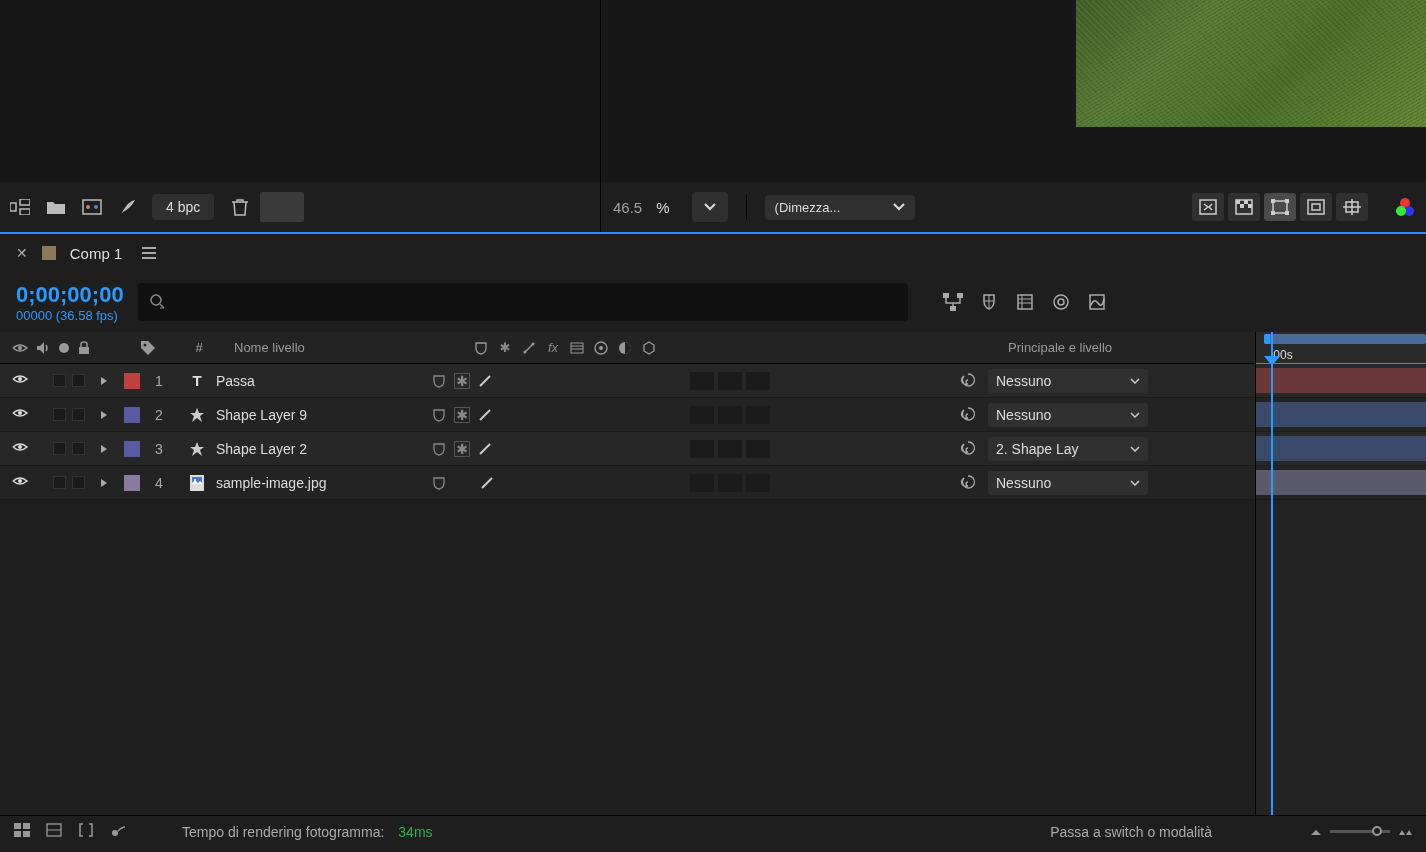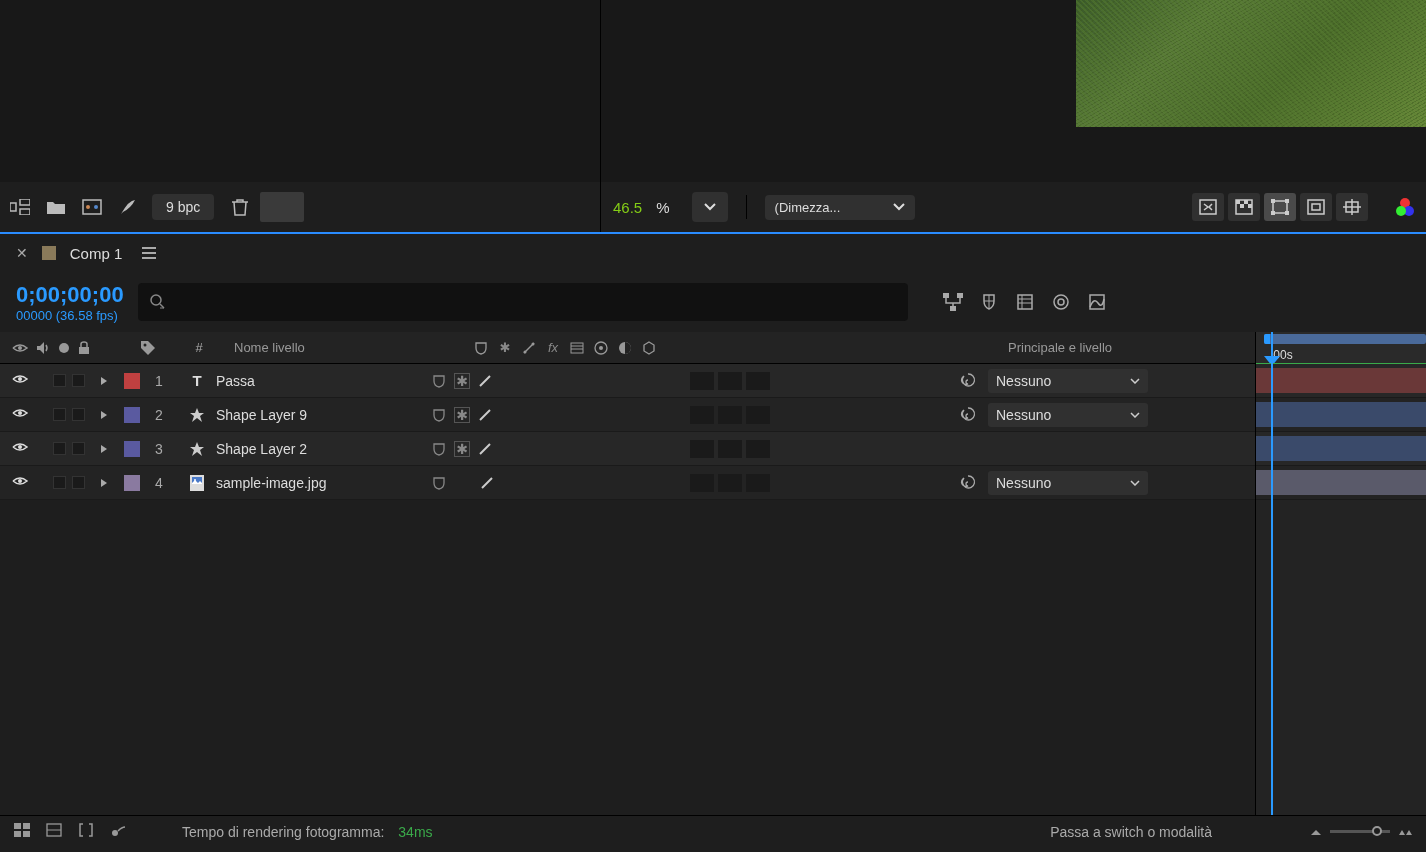--- a/index.html
+++ b/index.html
@@ -8,21 +8,21 @@
 .top-left{width:601px;background:#181818;border-right:1px solid #000;position:relative}
 .top-right{flex:1;background:#181818;position:relative}
 .preview-img{position:absolute;top:0;right:0;width:350px;height:127px;background:linear-gradient(135deg,#3a5a2a 0%,#5a7a3a 30%,#4a6a2a 60%,#6a8a3a 100%);overflow:hidden}
 .preview-img::before{content:'';position:absolute;inset:0;background:repeating-linear-gradient(45deg,rgba(90,130,50,.4) 0 2px,transparent 2px 4px),repeating-linear-gradient(-30deg,rgba(60,90,30,.5) 0 1px,transparent 1px 3px)}
 .project-footer{position:absolute;bottom:0;left:0;right:0;height:50px;display:flex;align-items:center;padding:0 8px;gap:12px;background:#1e1e1e}
 .footer-icon{width:24px;height:24px;display:flex;align-items:center;justify-content:center;color:#bbb}
 .bpc-btn{background:#303030;border-radius:4px;padding:5px 14px;color:#ddd;font-size:14px}
 .trash-icon{color:#bbb;margin-left:6px}
 .thumb-box{width:44px;height:30px;background:#3a3a3a;border-radius:2px}
 .comp-footer{position:absolute;bottom:0;left:0;right:0;height:50px;display:flex;align-items:center;padding:0 12px;gap:10px;background:#1e1e1e}
-.zoom-val{color:#84cc16;font-size:15px}
+.zoom-val{color:#a3a3a3;font-size:15px}
 .zoom-pct{color:#ddd;font-size:15px;margin-left:4px}
 .chev-btn{width:36px;height:30px;background:#303030;border-radius:4px;display:flex;align-items:center;justify-content:center;margin-left:12px}
 .sep{width:1px;height:24px;background:#000;margin:0 8px}
 .res-drop{background:#303030;border-radius:4px;padding:5px 10px;display:flex;align-items:center;gap:8px;color:#ddd;width:150px}
 .res-drop span{flex:1;overflow:hidden;text-overflow:ellipsis;white-space:nowrap}
 .view-btns{display:flex;gap:4px;margin-left:auto}
 .view-btn{width:32px;height:28px;background:#303030;border-radius:3px;display:flex;align-items:center;justify-content:center}
 .view-btn.active{background:#4a4a4a}
 .rgb-btn{margin-left:18px;position:relative;width:18px;height:18px}
 .rgb-btn::before,.rgb-btn::after{content:'';position:absolute;width:10px;height:10px;border-radius:50%}
@@ -125,21 +125,21 @@
             <rect x="1" y="1" width="18" height="14" fill="none" stroke="#bbb" stroke-width="1.5"></rect>
             <circle cx="6" cy="8" r="2" fill="#c85"></circle>
             <circle cx="14" cy="8" r="2" fill="#58c"></circle>
           </svg>
         </span>
       <span class="footer-icon">
           <svg width="18" height="18" viewBox="0 0 18 18">
             <path d="M2 16 Q10 2 16 2 Q12 10 4 14 Z" fill="#bbb"></path>
           </svg>
         </span>
-      <div class="bpc-btn">9 bpc</div>
+      <div class="bpc-btn">4 bpc</div>
       <span class="trash-icon">
           <svg width="16" height="18" viewBox="0 0 16 18">
             <path d="M2 4 L14 4 L13 17 L3 17 Z M5 2 L11 2 L11 4 L5 4 Z M0 4 L16 4" fill="none" stroke="#bbb" stroke-width="1.5"></path>
           </svg>
         </span>
       <div class="thumb-box"></div>
     </div>
   </div>
   <div class="top-right">
     <div class="preview-img"></div>
@@ -500,20 +500,33 @@
       <span class="sw-ic">
                 <svg width="14" height="14">
                   <line x1="2" y1="12" x2="12" y2="2" stroke="#ccc" stroke-width="2"></line>
                 </svg>
               </span>
     </div>
     <div class="blend-col">
       <div class="blend-box"></div>
       <div class="blend-box"></div>
       <div class="blend-box"></div>
+    </div>
+    <div class="parent-col">
+      <span class="spiral">
+                <svg width="16" height="16" viewBox="0 0 16 16">
+                  <path d="M8 2 A6 6 0 1 1 4 4 A4 4 0 1 0 8 12 A2 2 0 1 1 8 8" fill="none" stroke="#aaa" stroke-width="1.3"></path>
+                </svg>
+              </span>
+      <div class="parent-drop">
+                <span>2. Shape Lay</span>
+                <svg width="10" height="6" viewBox="0 0 10 6">
+                  <path d="M1 1 L5 5 L9 1" fill="none" stroke="#ccc" stroke-width="1.5"></path>
+                </svg>
+              </div>
     </div>
           </div>
           <div class="layer-row even">
     <div class="vis-cols">
       <span class="eye">
                 <svg width="16" height="12" viewBox="0 0 16 12">
                   <path d="M1 6 Q8 0 15 6 Q8 12 1 6" fill="none" stroke="#ddd" stroke-width="1.5"></path>
                   <circle cx="8" cy="6" r="2" fill="#ddd"></circle>
                 </svg>
               </span>

